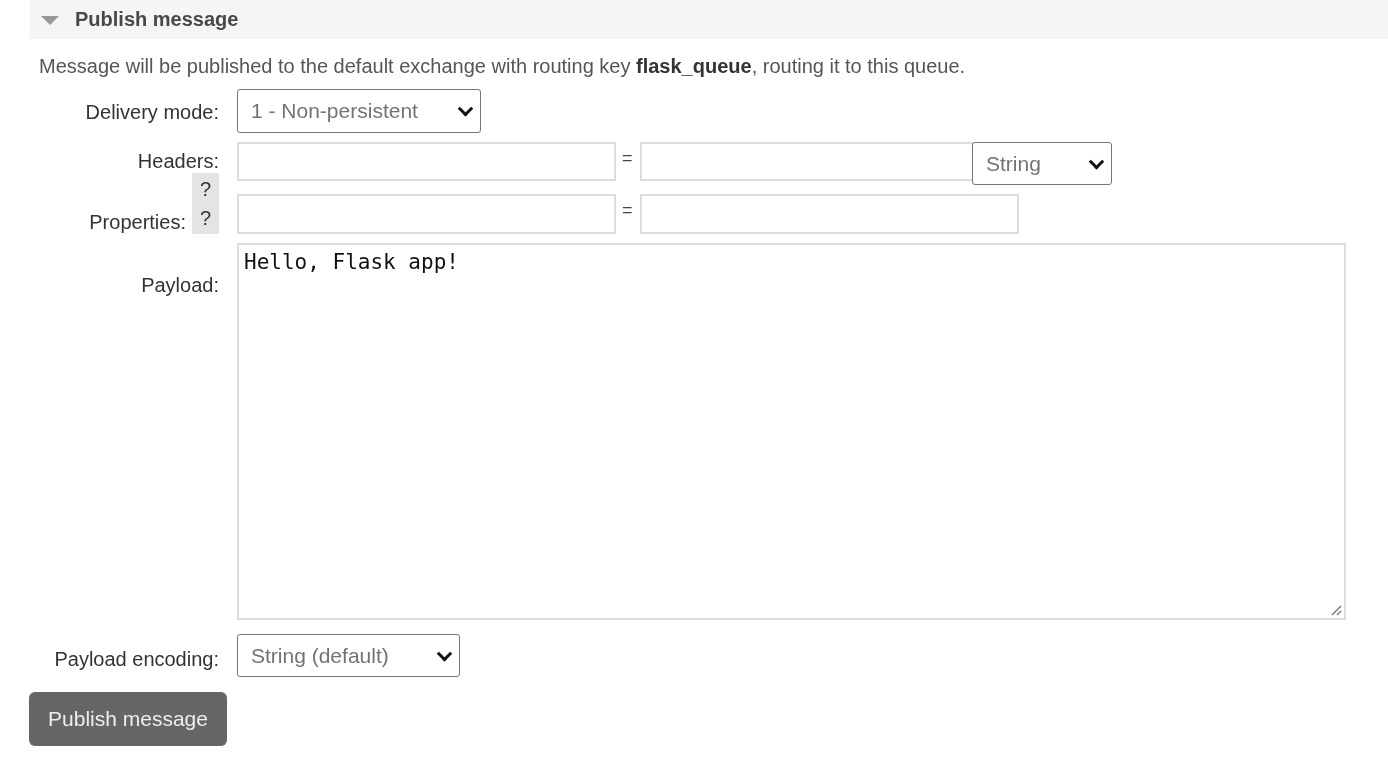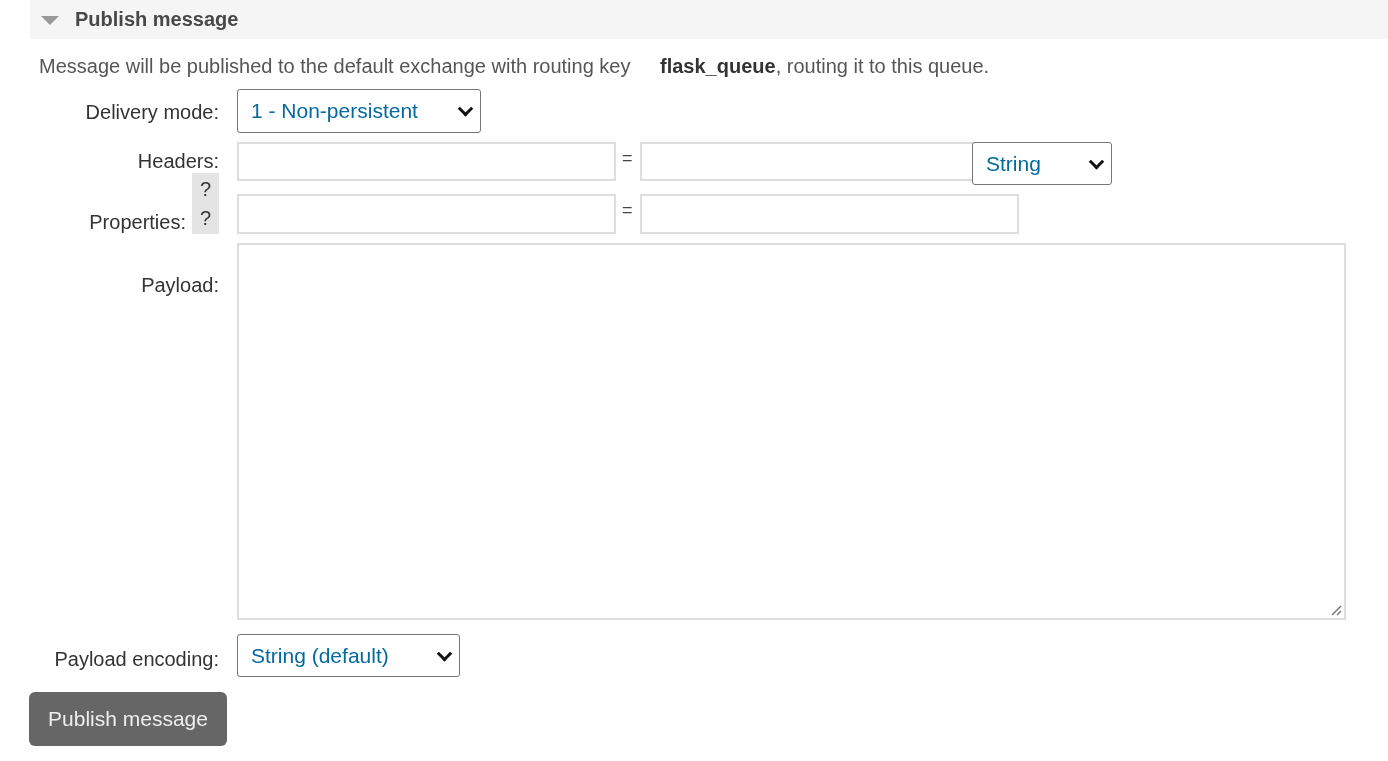--- a/index.html
+++ b/index.html
@@ -4,26 +4,26 @@
 <style>
   html, body { margin: 0; padding: 0; background: #fff; }
   body { width: 1388px; height: 761px; overflow: hidden; position: relative;
          font-family: "Liberation Sans", sans-serif; color: #444; font-size: 20px; }
   .section-header { position: absolute; left: 30px; top: 0; width: 1358px; height: 39px;
                     background: #f5f5f5; display: flex; align-items: center; }
   .triangle { width: 0; height: 0; border-left: 9px solid transparent; border-right: 9px solid transparent;
               border-top: 9px solid #999; margin-left: 11px; margin-right: 16px; margin-top: 2px; }
   .section-title { font-weight: bold; font-size: 20px; color: #484848; }
   .desc { position: absolute; left: 39px; top: 55px; font-size: 20px; color: #555; }
-  .desc b { color: #333; margin-left: 24px; }
+  .desc b { color: #333; }
   .label { position: absolute; right: calc(1388px - 219px); font-size: 20px; color: #333; text-align: right; white-space: nowrap; display: flex; align-items: flex-end; }
   .help { display: inline-block; background: #e4e4e4; color: #333; width: 27px; height: 32px; line-height: 32px;
           text-align: center; margin-left: 6px; font-size: 20px; }
   .select { position: absolute; border: 1px solid #767676; border-radius: 3px; background: #fff; box-sizing: border-box;
-            font-size: 21px; color: #0369a1; display: flex; align-items: center; padding-left: 13px; }
+            font-size: 21px; color: #737373; display: flex; align-items: center; padding-left: 13px; }
   .chev { position: absolute; right: 9px; top: 50%; width: 8px; height: 8px; border-right: 3px solid #111; border-bottom: 3px solid #111;
           transform: translateY(-70%) rotate(45deg); }
   .input { position: absolute; border: 2px solid #ddd; background: #fff; box-sizing: border-box; }
   .eq { position: absolute; font-size: 18px; color: #444; }
   .textarea { position: absolute; left: 237px; top: 243px; width: 1109px; height: 377px; border: 2px solid #ddd; box-sizing: border-box;
               font-family: "DejaVu Sans Mono", monospace; font-size: 21px; color: #111; padding: 5px 5px; white-space: pre; }
   .grip { position: absolute; right: 2px; bottom: 2px; width: 12px; height: 12px; }
   .btn { position: absolute; left: 29px; top: 692px; width: 198px; height: 54px; background: #666; color: #eee; border-radius: 6px;
          font-size: 21px; display: flex; align-items: center; justify-content: center; }
 </style>
@@ -61,21 +61,21 @@
   <span>Properties:</span>
   <span class="help">?</span>
 </div>
 <div class="input" style="left:237px; top:194px; width:379px; height:40px;"></div>
 <div class="eq" style="left:622px; top:200px;">=</div>
 <div class="input" style="left:640px; top:194px; width:379px; height:40px;"></div>
 
 <div class="label" style="top:258px;margin-top:16px;">
     <span>Payload:</span>
   </div>
-<div class="textarea">
+<div class="textarea"><span>Hello, Flask app!</span>
   <svg class="grip" viewBox="0 0 12 12">
     <line x1="2" y1="11" x2="11" y2="2" stroke="#777" stroke-width="1.5"></line>
     <line x1="7" y1="11" x2="11" y2="7" stroke="#777" stroke-width="1.5"></line>
   </svg>
 </div>
 
 <div class="label" style="top:648px;">
     <span>Payload encoding:</span>
   </div>
 <div class="select" style="left:237px; top:634px; width:223px; height:43px;">

